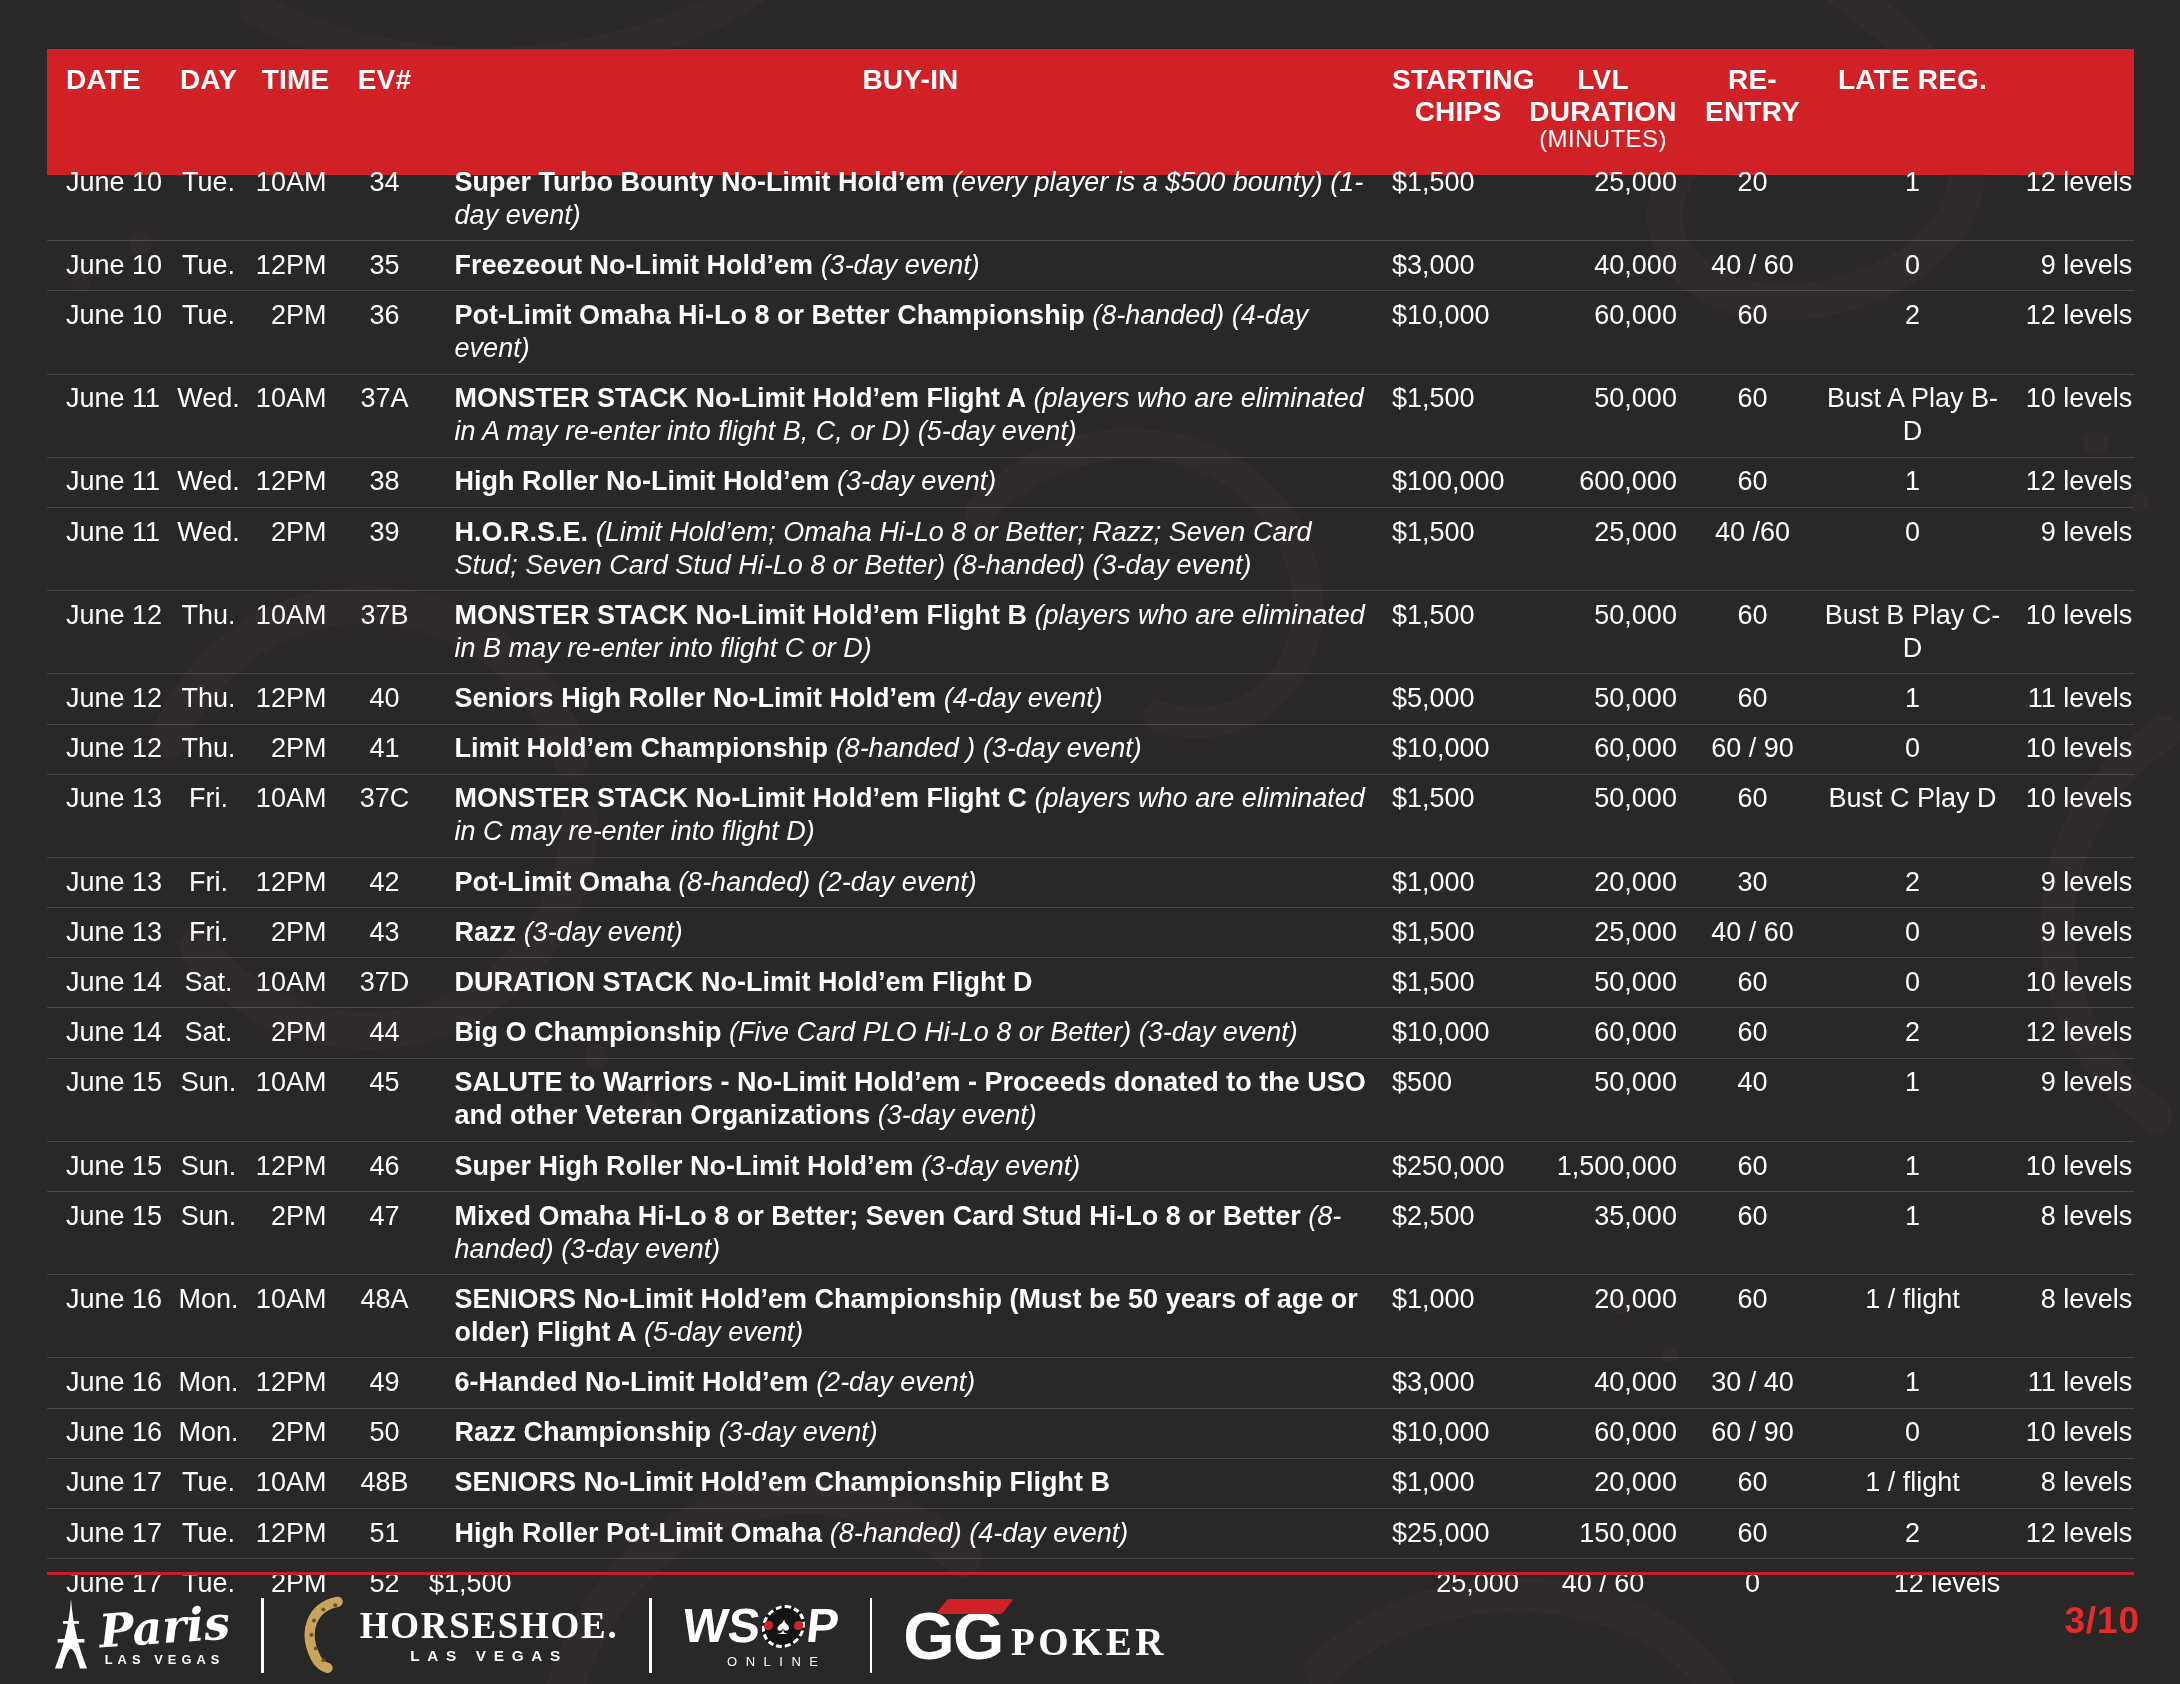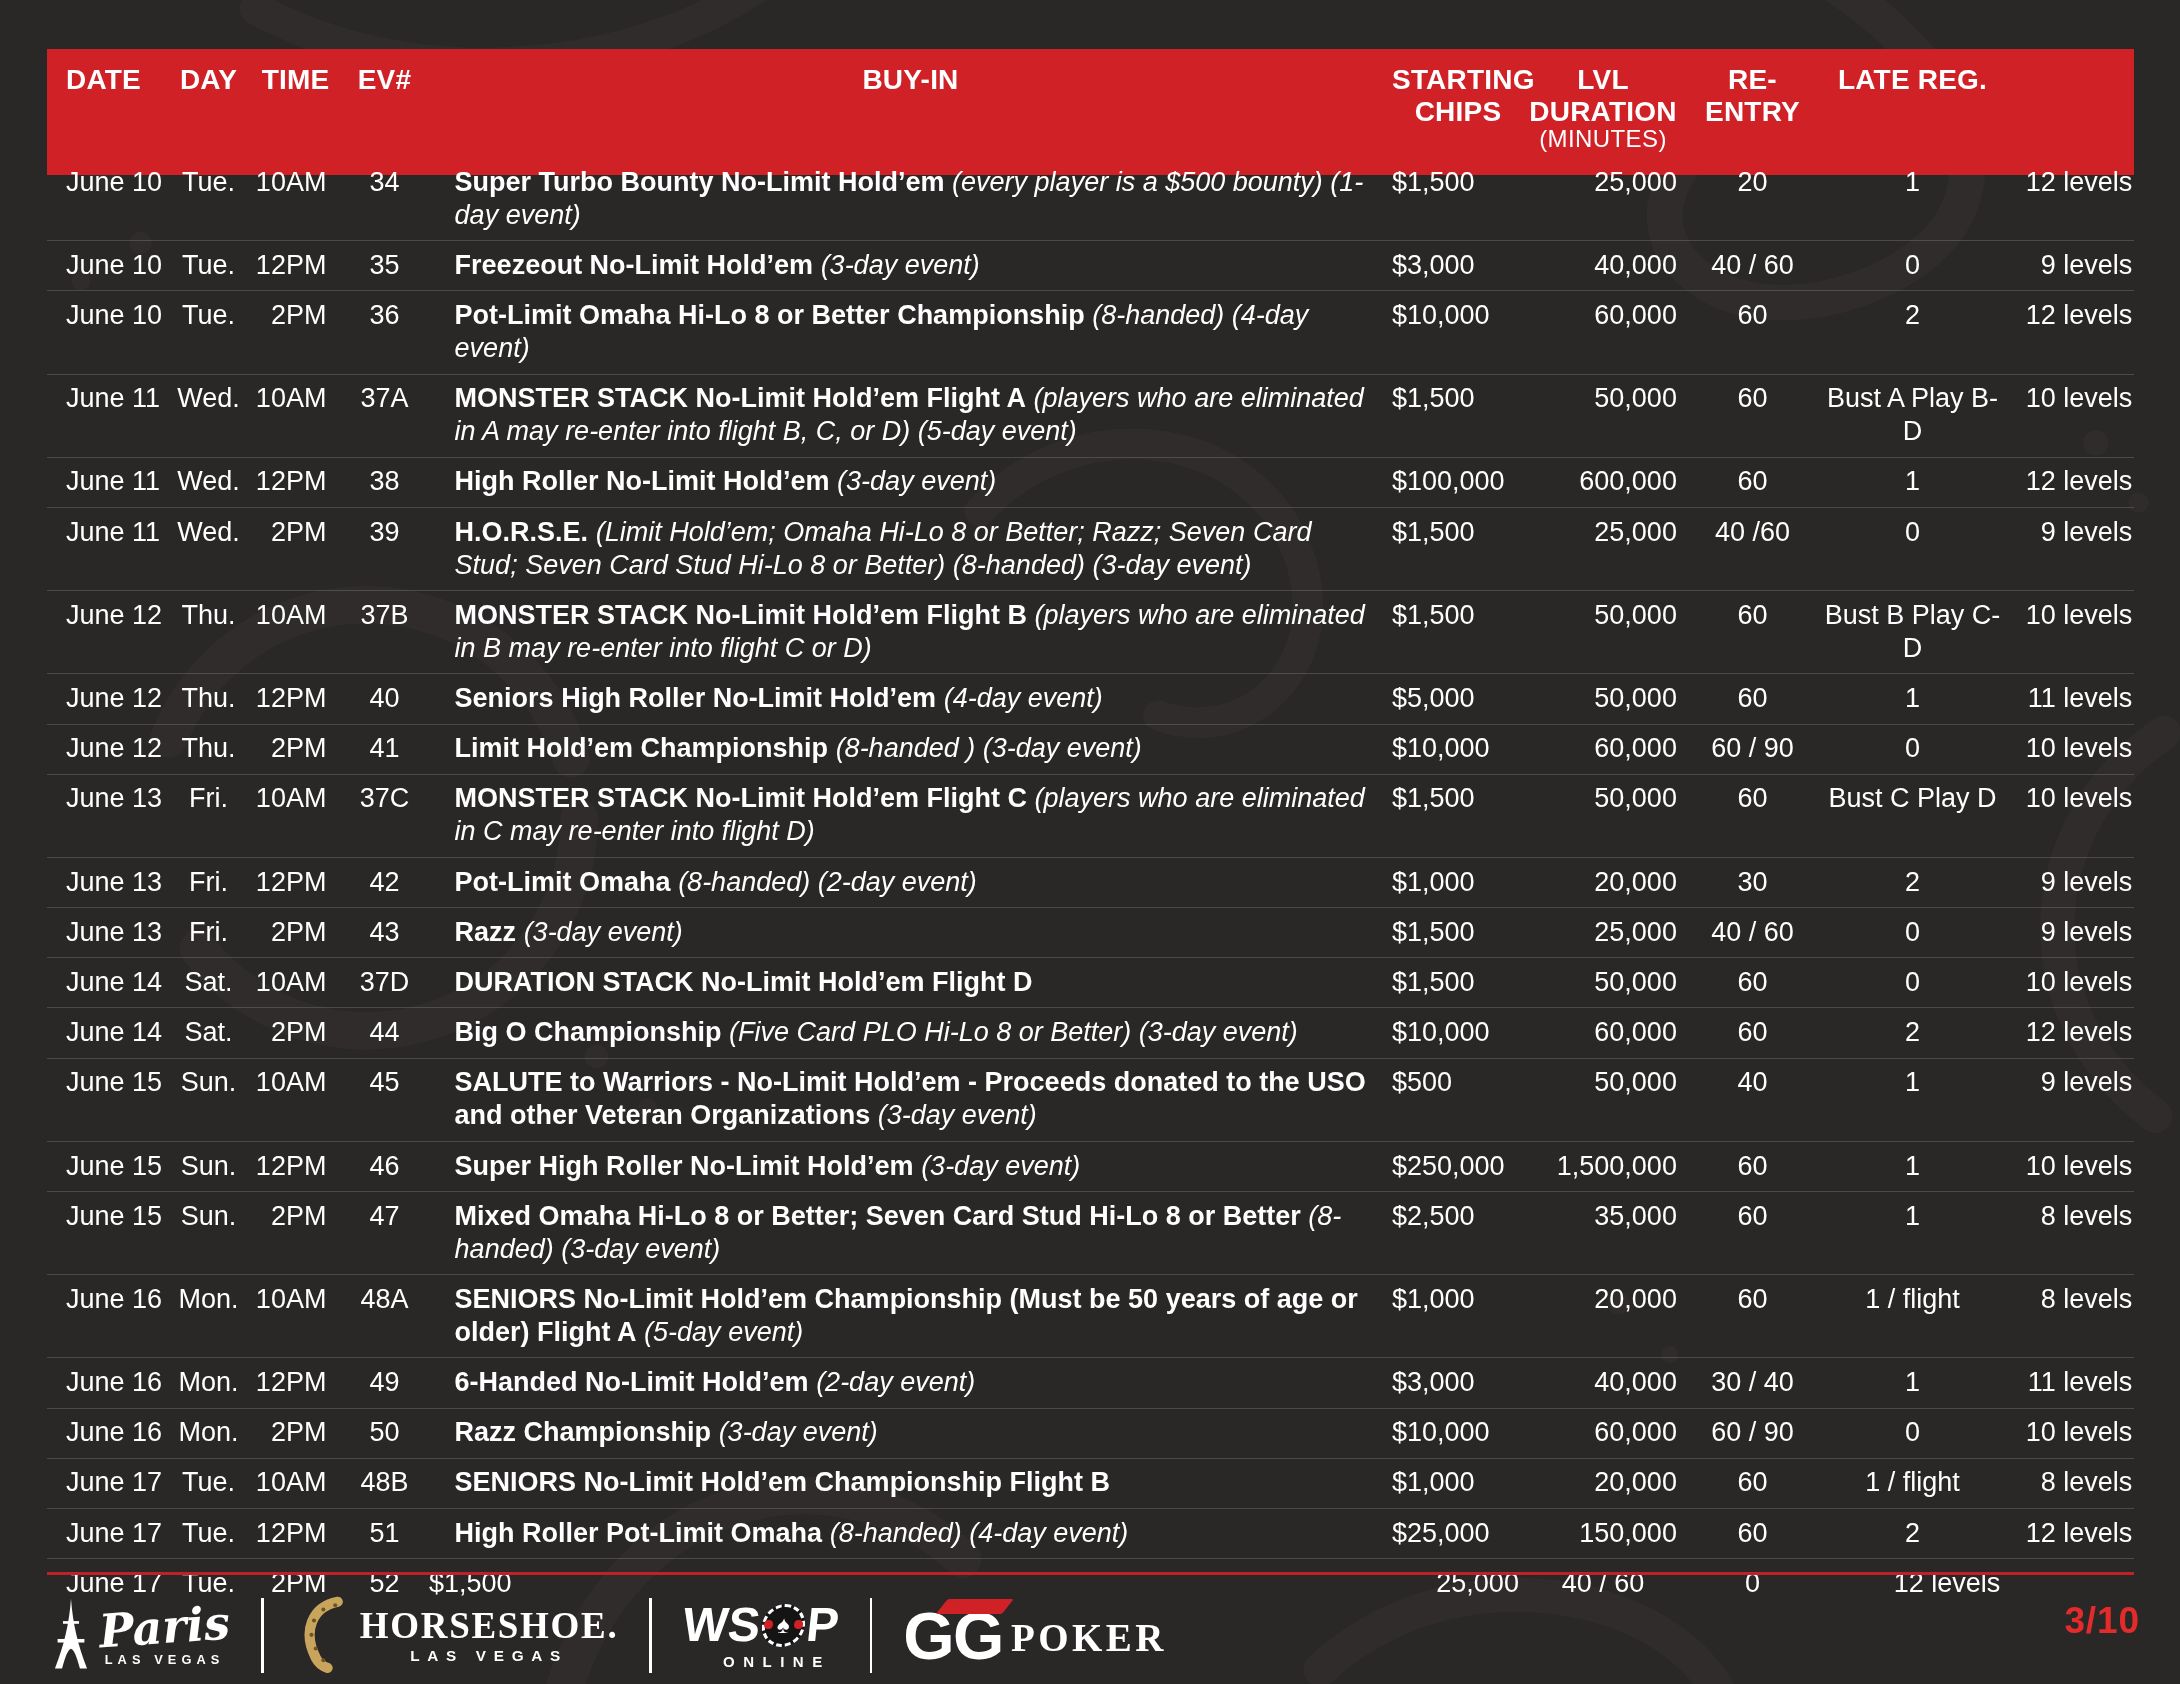--- a/index.html
+++ b/index.html
@@ -73,23 +73,23 @@
   .chip{
     width:43px;height:43px;border-radius:50%;background:#141414;
     border:3.4px dashed #fff;box-sizing:border-box;margin:0 1.7px;
     display:flex;align-items:center;justify-content:center;position:relative;
   }
   .chip .sp{font-size:24px;line-height:24px;color:#fff;}
   .chip::before,.chip::after{
     content:"";position:absolute;width:8.5px;height:8.5px;border-radius:50%;background:var(--red);top:13.6px;
   }
   .chip::before{left:-0.9px;} .chip::after{right:-0.9px;}
-  .wsop-sub{font-size:15px;letter-spacing:8.5px;font-weight:bold;margin-top:3.4px;margin-left:32px;}
-  
-  .gg-wrap{display:flex;align-items:flex-start;}
+  .wsop-sub{font-size:13px;letter-spacing:8.5px;font-weight:normal;margin-top:3.4px;margin-left:32px;}
+  
+  .gg-wrap{display:flex;align-items:center;}
   .gg{position:relative;font-weight:bold;font-size:66px;line-height:66px;letter-spacing:-1.7px;}
   .gg .swoosh{
     position:absolute;top:-3.4px;right:-5.1px;width:66px;height:14.5px;
     background:var(--red);transform:skewX(-38deg);border-radius:1.7px;
   }
   .gg-poker{font-weight:bold;font-size:39px;letter-spacing:3.4px;margin-left:8.5px;margin-top:12px;font-family:Liberation Serif, serif;}
   
   .pagenum{
     position:absolute;right:41px;top:1600px;color:#e42b2b;
     font-size:37px;font-weight:bold;letter-spacing:0.9px;

